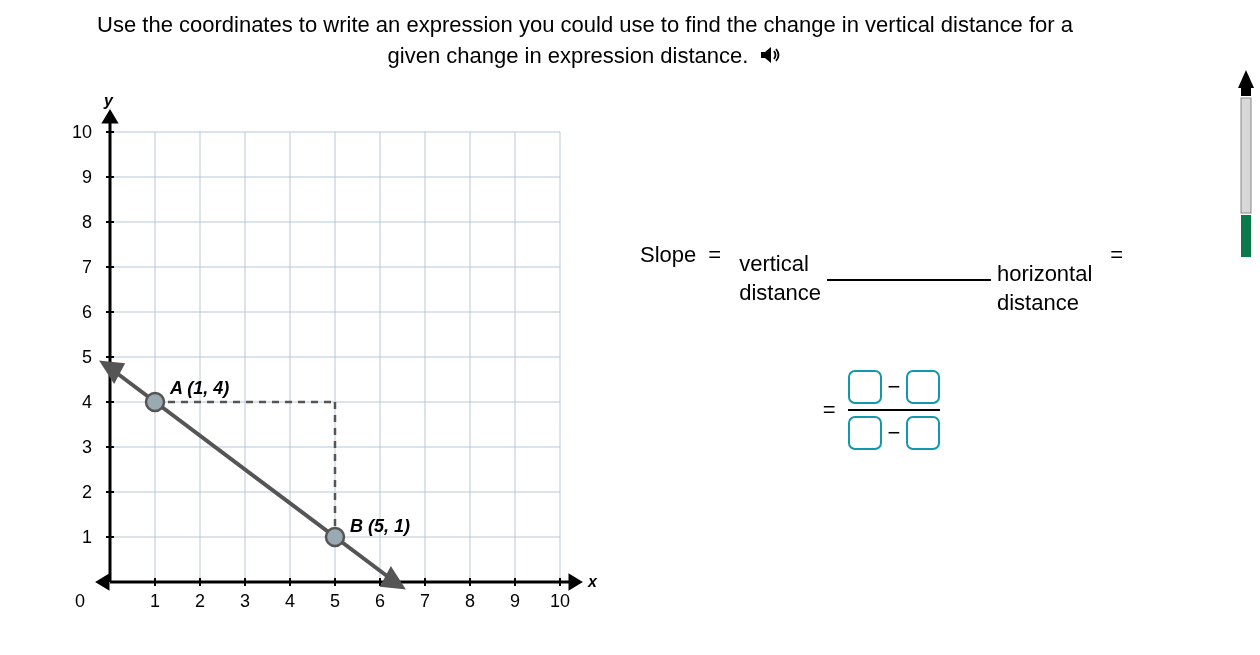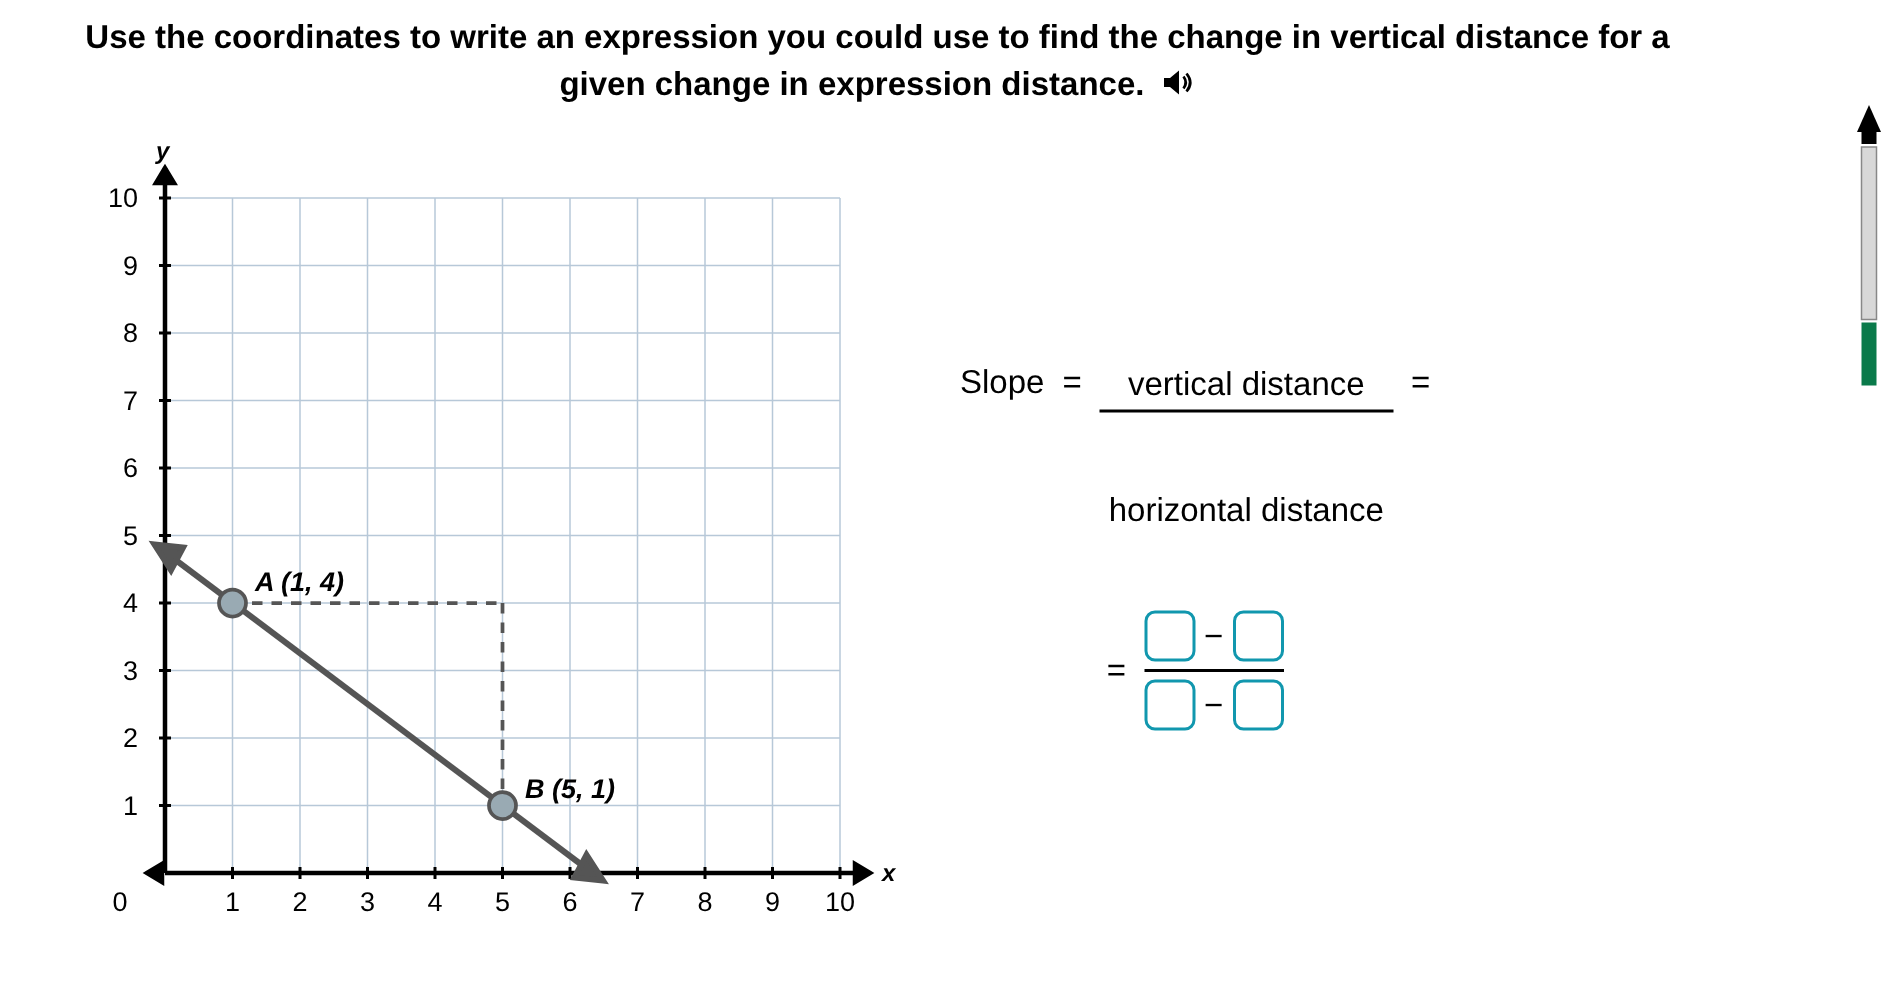--- a/index.html
+++ b/index.html
@@ -7,21 +7,21 @@
     padding: 0;
     font-family: "Segoe UI", Arial, sans-serif;
     color: #000;
     background: #fff;
     width: 1260px;
     height: 655px;
     overflow: hidden;
     position: relative;
   }
   .question {
-    font-weight: 700;
+    font-weight: 400;
     font-size: 22px;
     text-align: center;
     padding: 10px 120px 0 30px;
     line-height: 1.4;
   }
   .speaker-icon {
     display: inline-block;
     vertical-align: middle;
     margin-left: 6px;
   }
@@ -44,34 +44,32 @@
     margin-left: 40px;
     margin-top: 150px;
     font-size: 22px;
   }
   .frac-row {
     display: flex;
     gap: 12px;
   }
   .frac {
     display: inline-flex;
-    flex-direction: column;
     align-items: center;
     line-height: 1.3;
   }
   .frac .top {
     padding: 0 6px 2px 6px;
   }
   .frac .bar {
     width: 100%;
     border-top: 2px solid #000;
   }
   .frac .bot {
     padding: 18px 6px 0 6px;
-    margin-top: 33px;
   }
   .italic-var {
     font-style: italic;
   }
   
   .answer-area {
     margin-top: 50px;
     display: flex;
     align-items: center;
     justify-content: center;

